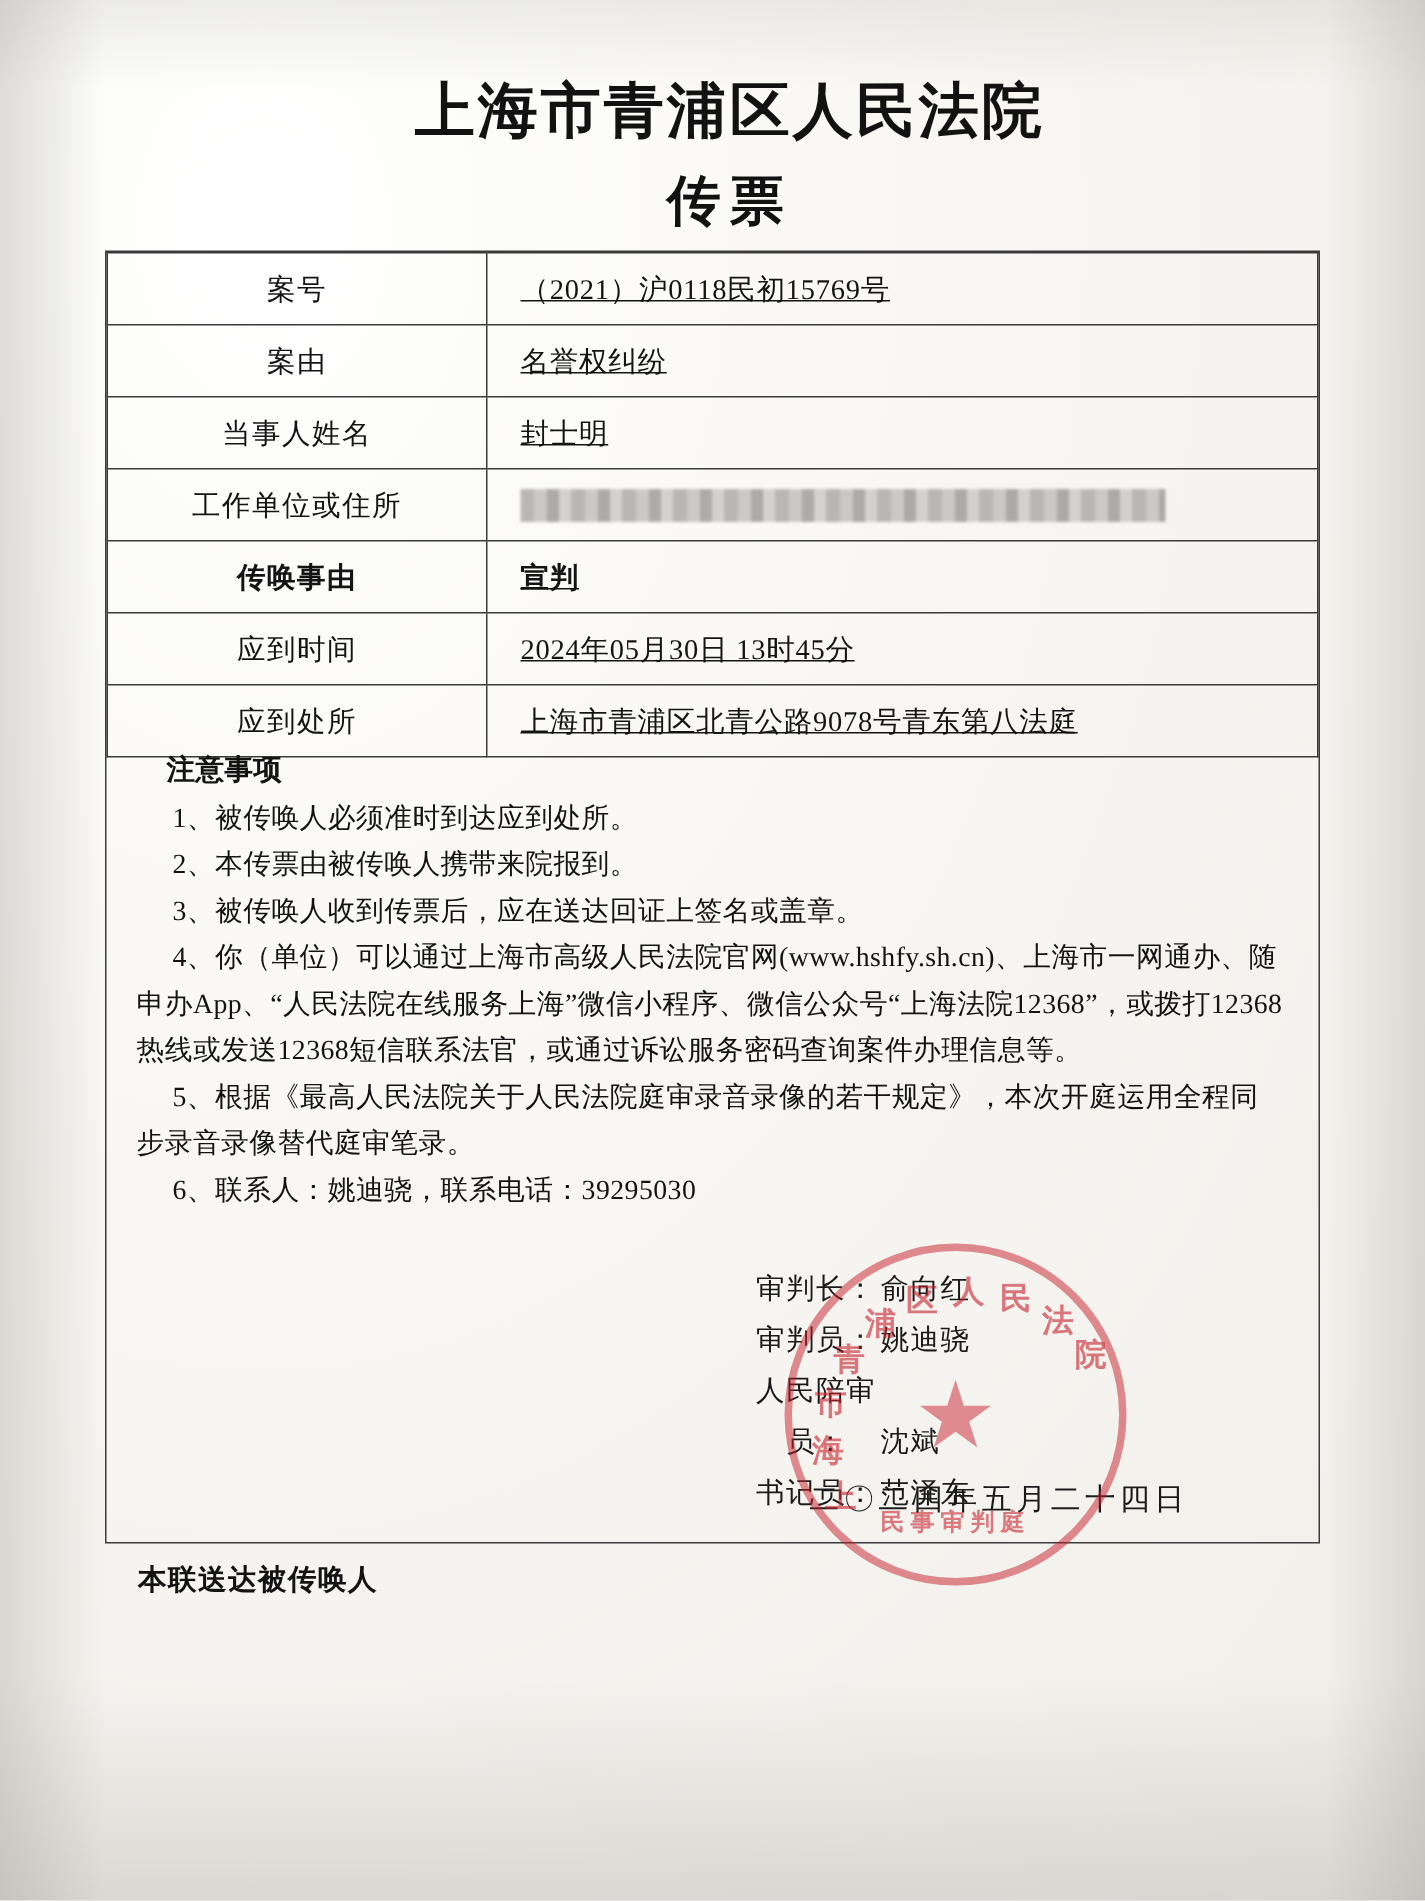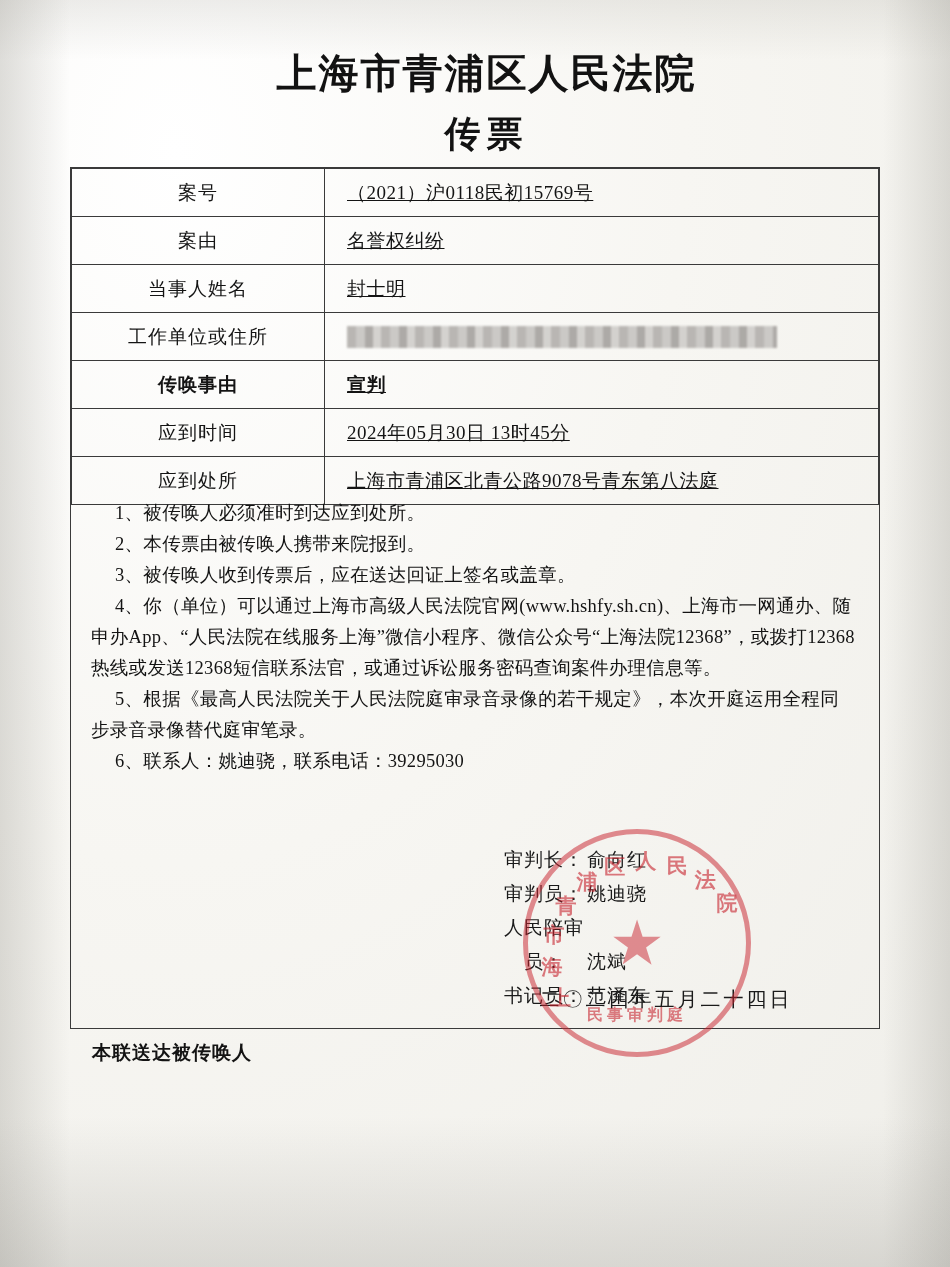--- a/index.html
+++ b/index.html
@@ -288,20 +288,21 @@
           <td class="value">2024年05月30日  13时45分</td>
         </tr>
         <tr>
           <td class="label">应到处所</td>
           <td class="value">上海市青浦区北青公路9078号青东第八法庭</td>
         </tr>
       </tbody>
     </table>
 
     <div class="notes">
+      <div class="notes-title">注意事项</div>
       <div class="note-line">1、被传唤人必须准时到达应到处所。</div>
       <div class="note-line">2、本传票由被传唤人携带来院报到。</div>
       <div class="note-line">3、被传唤人收到传票后，应在送达回证上签名或盖章。</div>
       <div class="note-block">4、你（单位）可以通过上海市高级人民法院官网(www.hshfy.sh.cn)、上海市一网通办、随申办App、“人民法院在线服务上海”微信小程序、微信公众号“上海法院12368”，或拨打12368热线或发送12368短信联系法官，或通过诉讼服务密码查询案件办理信息等。</div>
       <div class="note-block">5、根据《最高人民法院关于人民法院庭审录音录像的若干规定》，本次开庭运用全程同步录音录像替代庭审笔录。</div>
       <div class="note-line">6、联系人：姚迪骁，联系电话：39295030</div>
     </div>
 
     <div class="sign-area">
       <div class="sign-row">

